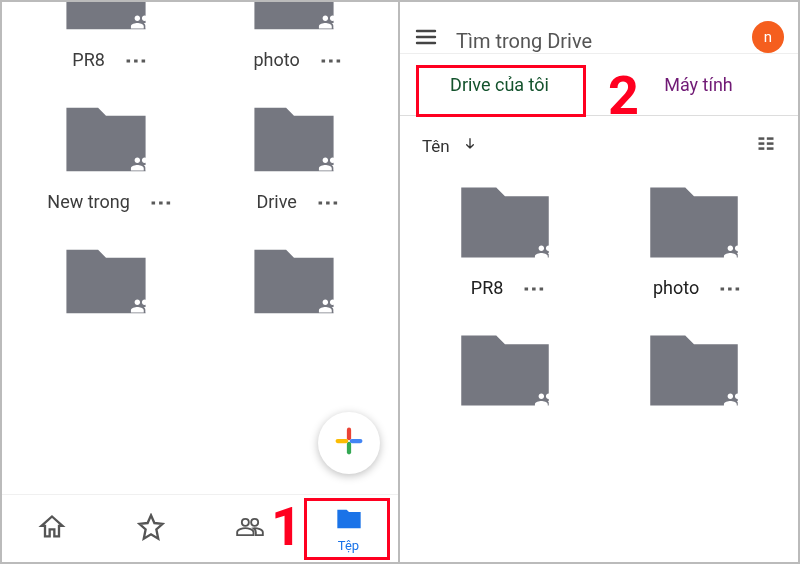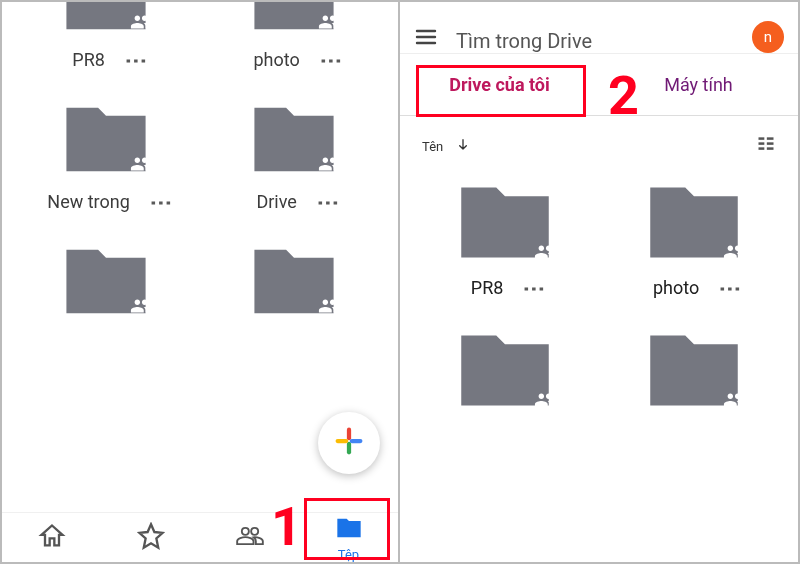--- a/index.html
+++ b/index.html
@@ -72,21 +72,21 @@
     font-weight: bold;
     color: #5a5a5a;
     line-height: 0.4;
     writing-mode: vertical-rl;
     letter-spacing: -2px;
   }
 
   .bottom-nav {
     position: absolute;
     bottom: 0; left: 0; right: 0;
-    height: 50px;
+    height: 68px;
     display: flex;
     border-top: 1px solid #f0f0f0;
     align-items: center;
   }
   .nav-item {
     flex: 1;
     display: flex;
     flex-direction: column;
     align-items: center;
     justify-content: center;
@@ -176,32 +176,32 @@
   }
   .tab {
     flex: 1;
     display: flex;
     align-items: center;
     justify-content: center;
     font-size: 18px;
     color: #701a75;
   }
   .tab.active {
-    color: #be185d;
-    font-weight: 700;
+    color: #14532d;
+    font-weight: 400;
   }
 
   .sort-row {
     display: flex;
     align-items: center;
     padding: 18px 22px 6px 22px;
     justify-content: space-between;
   }
   .sort-label {
-    font-size: 13px;
+    font-size: 17px;
     color: #333;
     display: flex;
     align-items: center;
     gap: 12px;
   }
   .sort-arrow svg { width: 16px; height: 16px; fill:#333; }
   .view-toggle svg { width: 20px; height: 20px; fill:#555; }
 
   .grid-right {
     padding: 0 10px;

